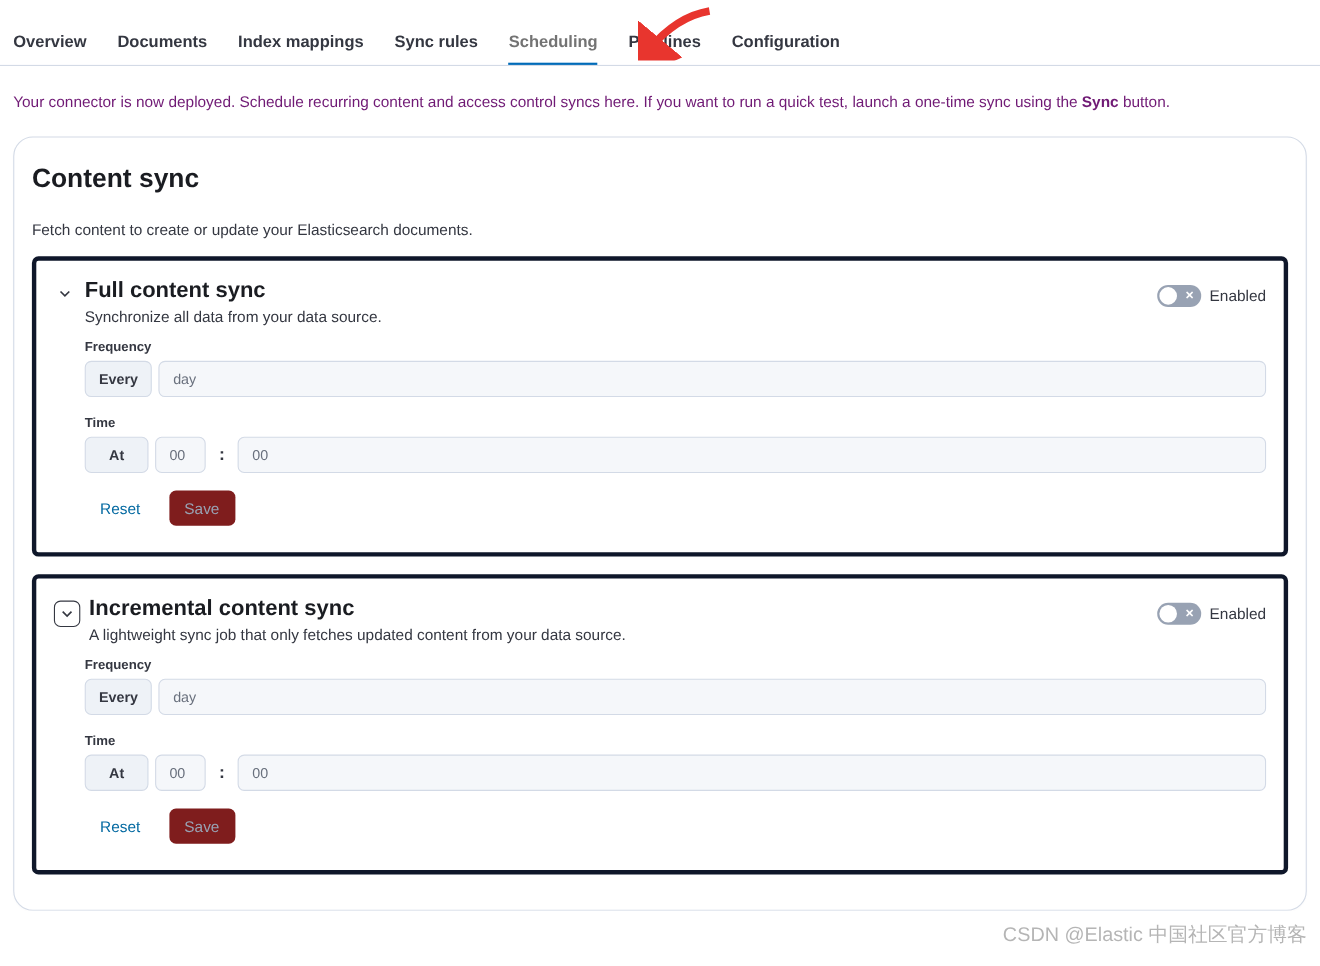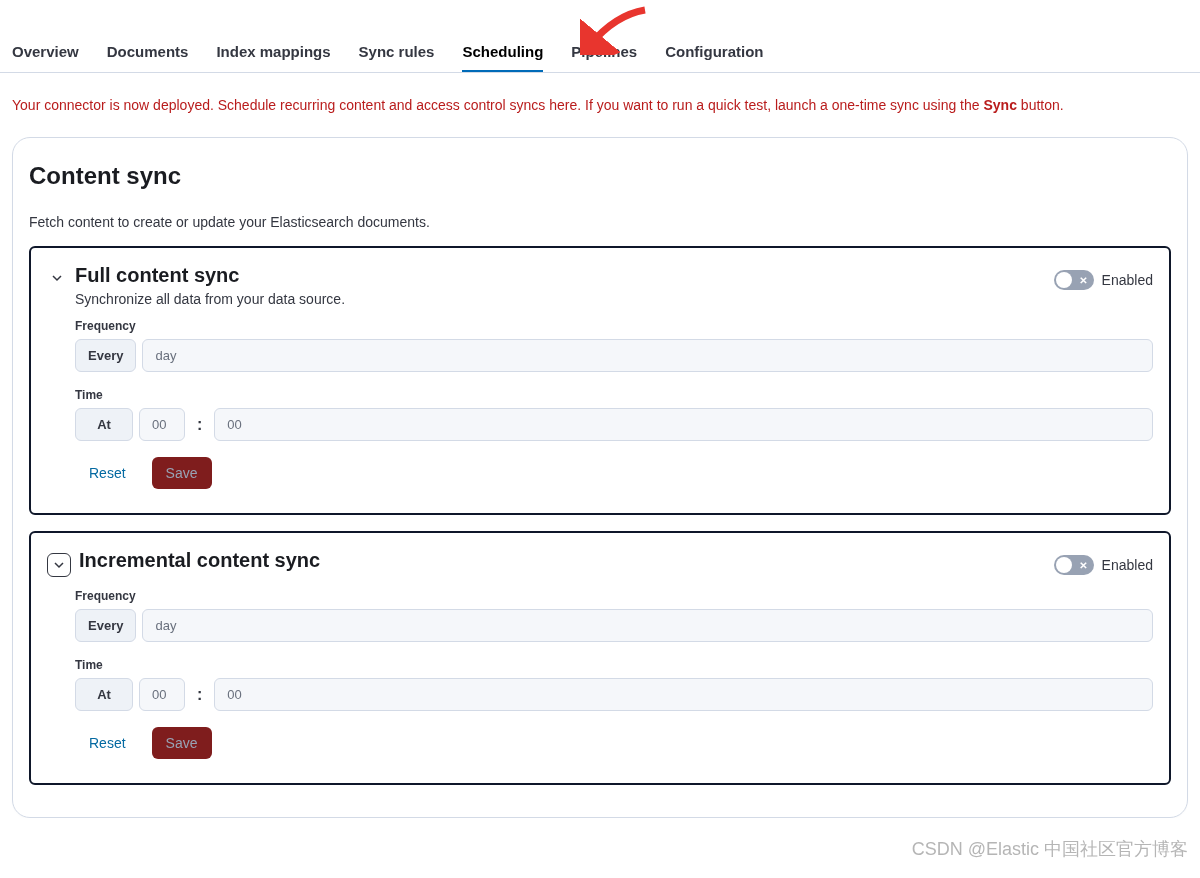--- a/index.html
+++ b/index.html
@@ -7,43 +7,43 @@
     font-family: -apple-system, BlinkMacSystemFont, "Segoe UI", Helvetica, Arial, sans-serif;
     background: #fff;
     color: #1a1c21;
     width: 1200px;
     padding: 0 12px;
   }
   .tabs {
     display: flex;
     gap: 28px;
     border-bottom: 1px solid #d3dae6;
-    padding: 43px 12px 0 12px;
+    padding: 30px 12px 0 12px;
     margin: 0 -12px;
   }
   .tab {
     font-size: 15px;
     font-weight: 600;
     color: #343741;
     padding-bottom: 10px;
     cursor: pointer;
     border-bottom: 2px solid transparent;
   }
   .tab.active {
-    color: #000000;
+    color: #737373;
     border-bottom-color: #006bb8;
   }
   .arrow {
     position: absolute;
     left: 580px;
     top: 5px;
     pointer-events: none;
   }
   .intro {
-    color: #b91c1c;
+    color: #701a75;
     font-size: 14px;
     padding: 24px 0 24px 0;
   }
   .intro b { font-weight: 700; }
   .panel {
     border: 1px solid #d3dae6;
     border-radius: 18px;
     background: #fff;
     box-shadow: 0 1px 2px rgba(0,0,0,0.02);
     padding: 16px;
@@ -52,21 +52,21 @@
     font-size: 24px;
     font-weight: 700;
     margin: 8px 0 24px 0;
   }
   .panel-sub {
     color: #343741;
     font-size: 14px;
     margin-bottom: 16px;
   }
   .card {
-    border: 2px solid #0f172a;
+    border: 4px solid #0f172a;
     border-radius: 6px;
     padding: 16px 16px 24px 16px;
     margin-bottom: 16px;
   }
   .card-header {
     display: flex;
     align-items: flex-start;
     gap: 8px;
   }
   .chev-btn {
@@ -282,20 +282,21 @@
 
   <div class="card">
     <div class="card-header">
       <div class="chev-btn bordered">
         <svg width="12" height="12" viewBox="0 0 12 12">
             <path d="M2 4 L6 8 L10 4" stroke="#343741" stroke-width="1.5" fill="none"></path>
           </svg>
       </div>
       <div class="card-titles">
         <div class="card-title">Incremental content sync</div>
+        <div class="card-desc">A lightweight sync job that only fetches updated content from your data source.</div>
       </div>
       <div class="toggle-wrap">
         <div class="switch">
           <div class="knob"></div>
           <span class="x">✕</span>
         </div>
         <span class="toggle-label">Enabled</span>
       </div>
     </div>
 

